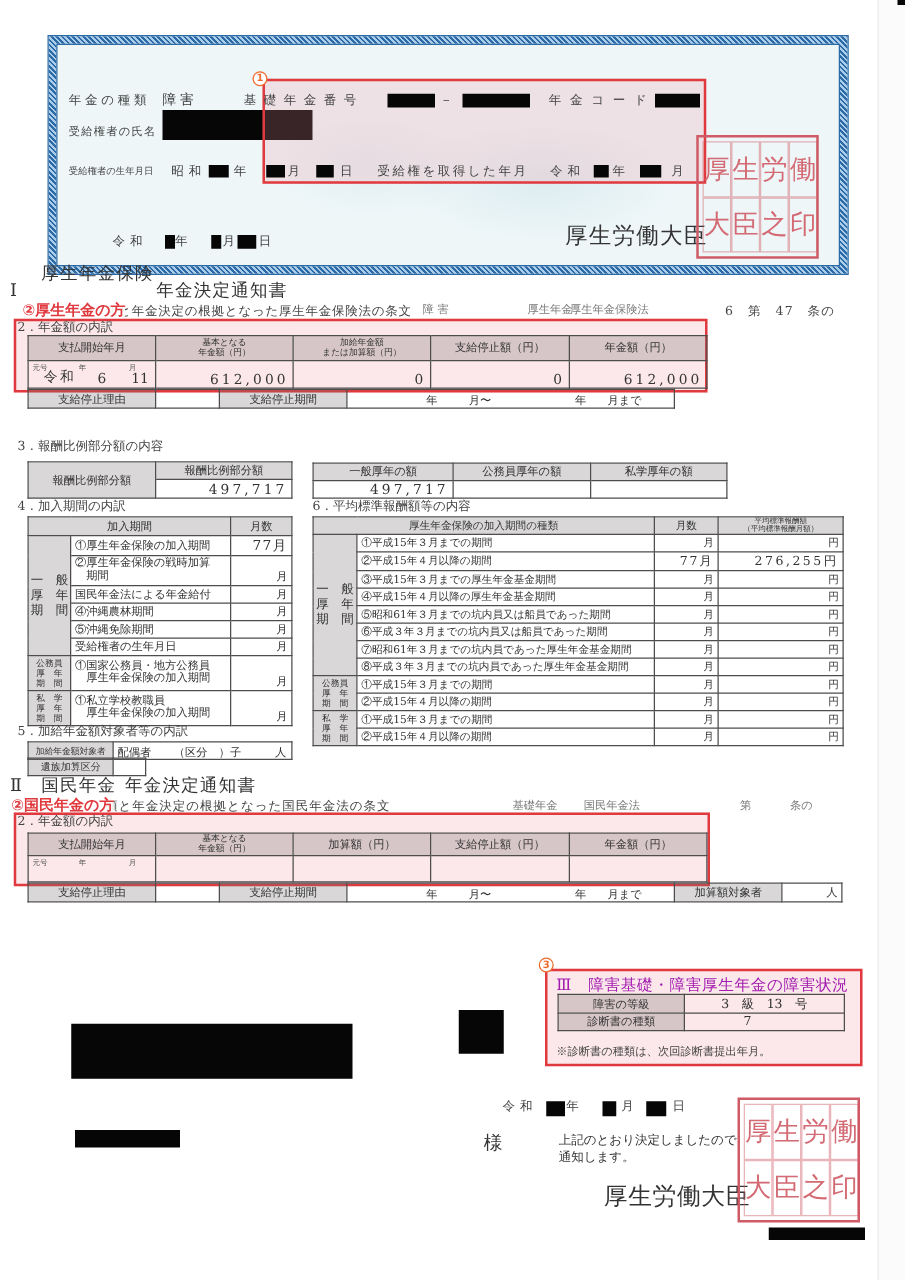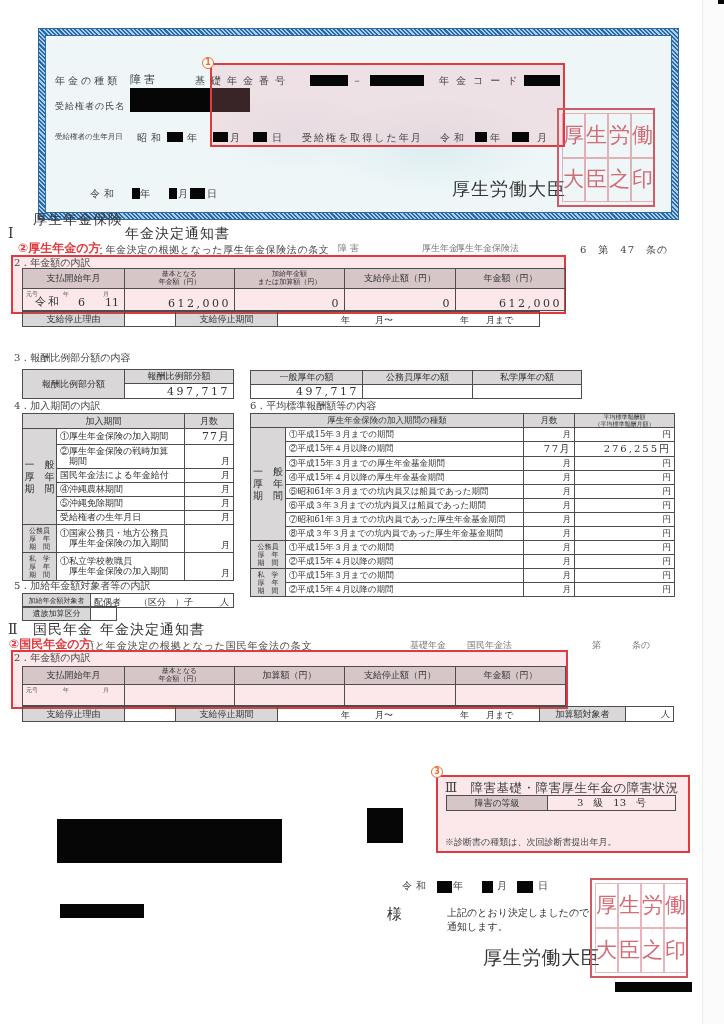--- a/index.html
+++ b/index.html
@@ -487,30 +487,34 @@
       <span class="abs" style="left:208px;top:2px">月まで</span>
     </td>
     <td class="hd">加算額対象者</td>
     <td class="val">人</td>
   </tr>
 </tbody>
   </table>
 
 <div class="redbox" style="left:436px;top:775px;width:254px;height:78px"></div>
 <div class="marker" style="left:431px;top:766px">3</div>
-<div class="t" style="left:445px;top:781px;font-size:12.5px;letter-spacing:0.5px;color:#404040">Ⅲ　障害基礎・障害厚生年金の障害状況</div>
+<div class="t" style="left:445px;top:781px;font-size:12.5px;letter-spacing:0.5px;color:#a21caf">Ⅲ　障害基礎・障害厚生年金の障害状況</div>
 <table class="grid" style="left:446px;top:795px;width:229px">
   <colgroup>
       <col style="width:101px">
       <col style="width:128px">
     </colgroup>
   <tbody>
       <tr style="height:14px">
     <td class="hd">障害の等級</td>
     <td style="text-align:center;font-size:10px">3　級　13　号</td>
+  </tr>
+  <tr style="height:14px">
+    <td class="hd">診断書の種類</td>
+    <td style="text-align:center;font-size:10px;padding-right:30px">7</td>
   </tr>
 </tbody>
   </table>
 <div class="t" style="left:445px;top:838px;font-size:9px;color:#444">※診断書の種類は、次回診断書提出年月。</div>
 
 <div class="blk" style="left:57px;top:819px;width:225px;height:44px"></div>
 <div class="blk" style="left:367px;top:808px;width:36px;height:35px"></div>
 <div class="blk" style="left:60px;top:904px;width:84px;height:14px"></div>
 <div class="blk" style="left:615px;top:982px;width:77px;height:10px"></div>
 

